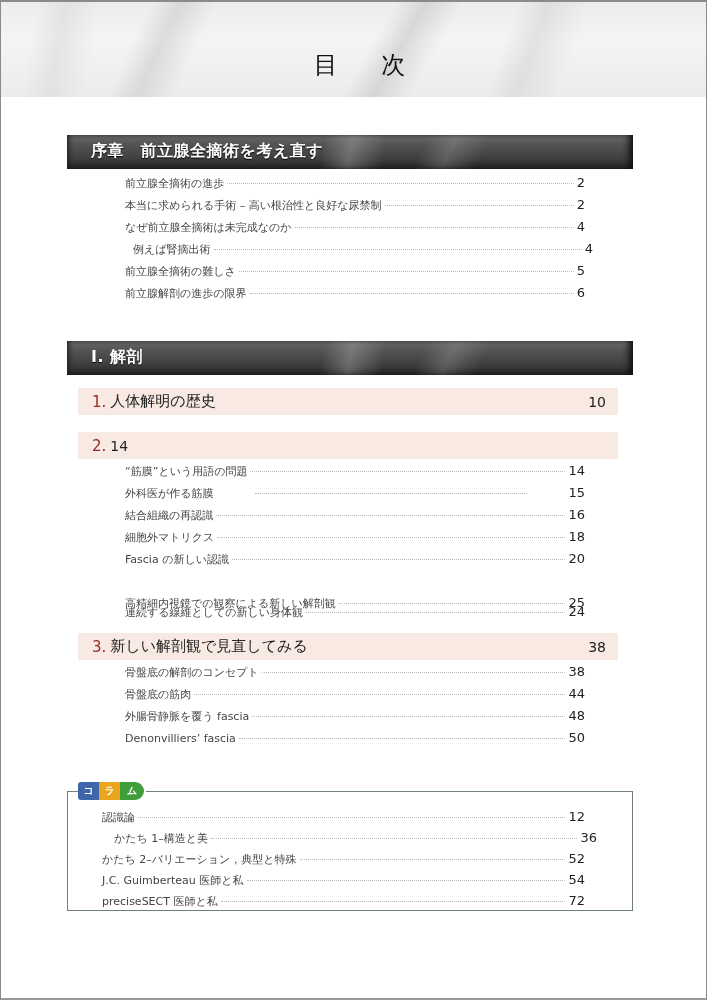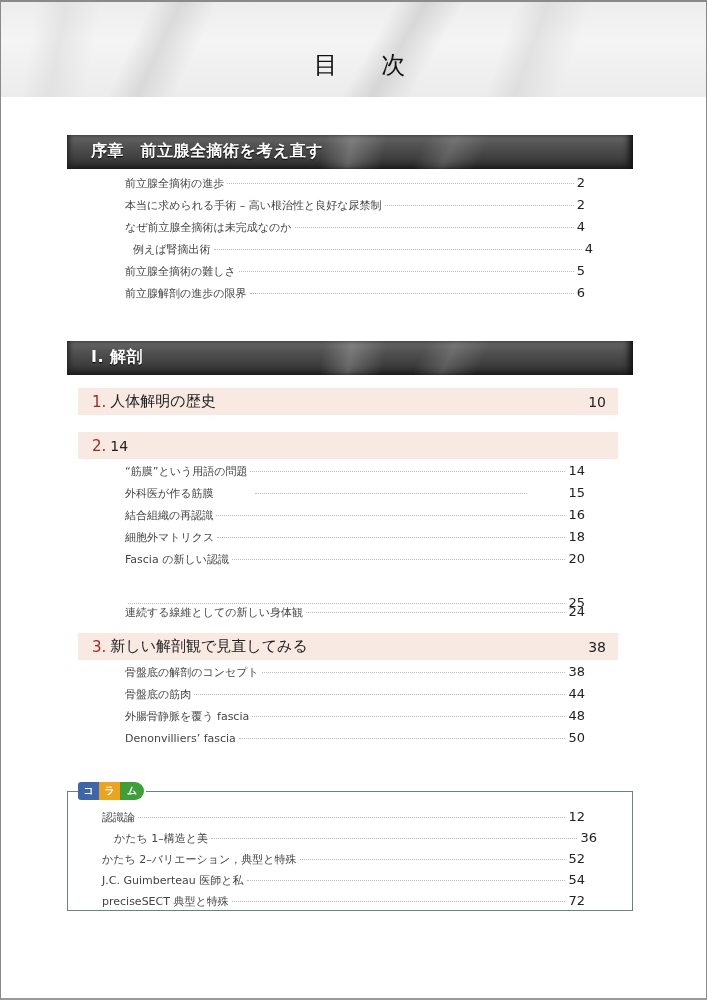--- a/index.html
+++ b/index.html
@@ -154,20 +154,21 @@
   <span class="t">Fascia の新しい認識</span>
   <span class="dots"></span>
   <span class="p">20</span>
 </div>
 <div class="toc-row" style="top:573px;margin-top:31px;">
   <span class="t">連続する線維としての新しい身体観</span>
   <span class="dots"></span>
   <span class="p">24</span>
 </div>
 <div class="toc-row" style="top:595px;">
+  <span class="t">高精細内視鏡での観察による新しい解剖観</span>
   <span class="dots"></span>
   <span class="p">25</span>
 </div>
 
 <div class="chapter-row" style="top:633px;">
   <span class="num">3.</span>
   <span class="t">新しい解剖観で見直してみる</span>
   <span class="p">38</span>
 </div>
 
@@ -213,16 +214,16 @@
   <span class="t">かたち 2–バリエーション，典型と特殊</span>
   <span class="dots"></span>
   <span class="p">52</span>
 </div>
 <div class="toc-row" style="top:872px; left:102px; width:483px;">
   <span class="t">J.C. Guimberteau 医師と私</span>
   <span class="dots"></span>
   <span class="p">54</span>
 </div>
 <div class="toc-row" style="top:893px; left:102px; width:483px;">
-  <span class="t">preciseSECT 典型と特殊</span>
+  <span class="t">preciseSECT 医師と私</span>
   <span class="dots"></span>
   <span class="p">72</span>
 </div>
 
 </body></html>

